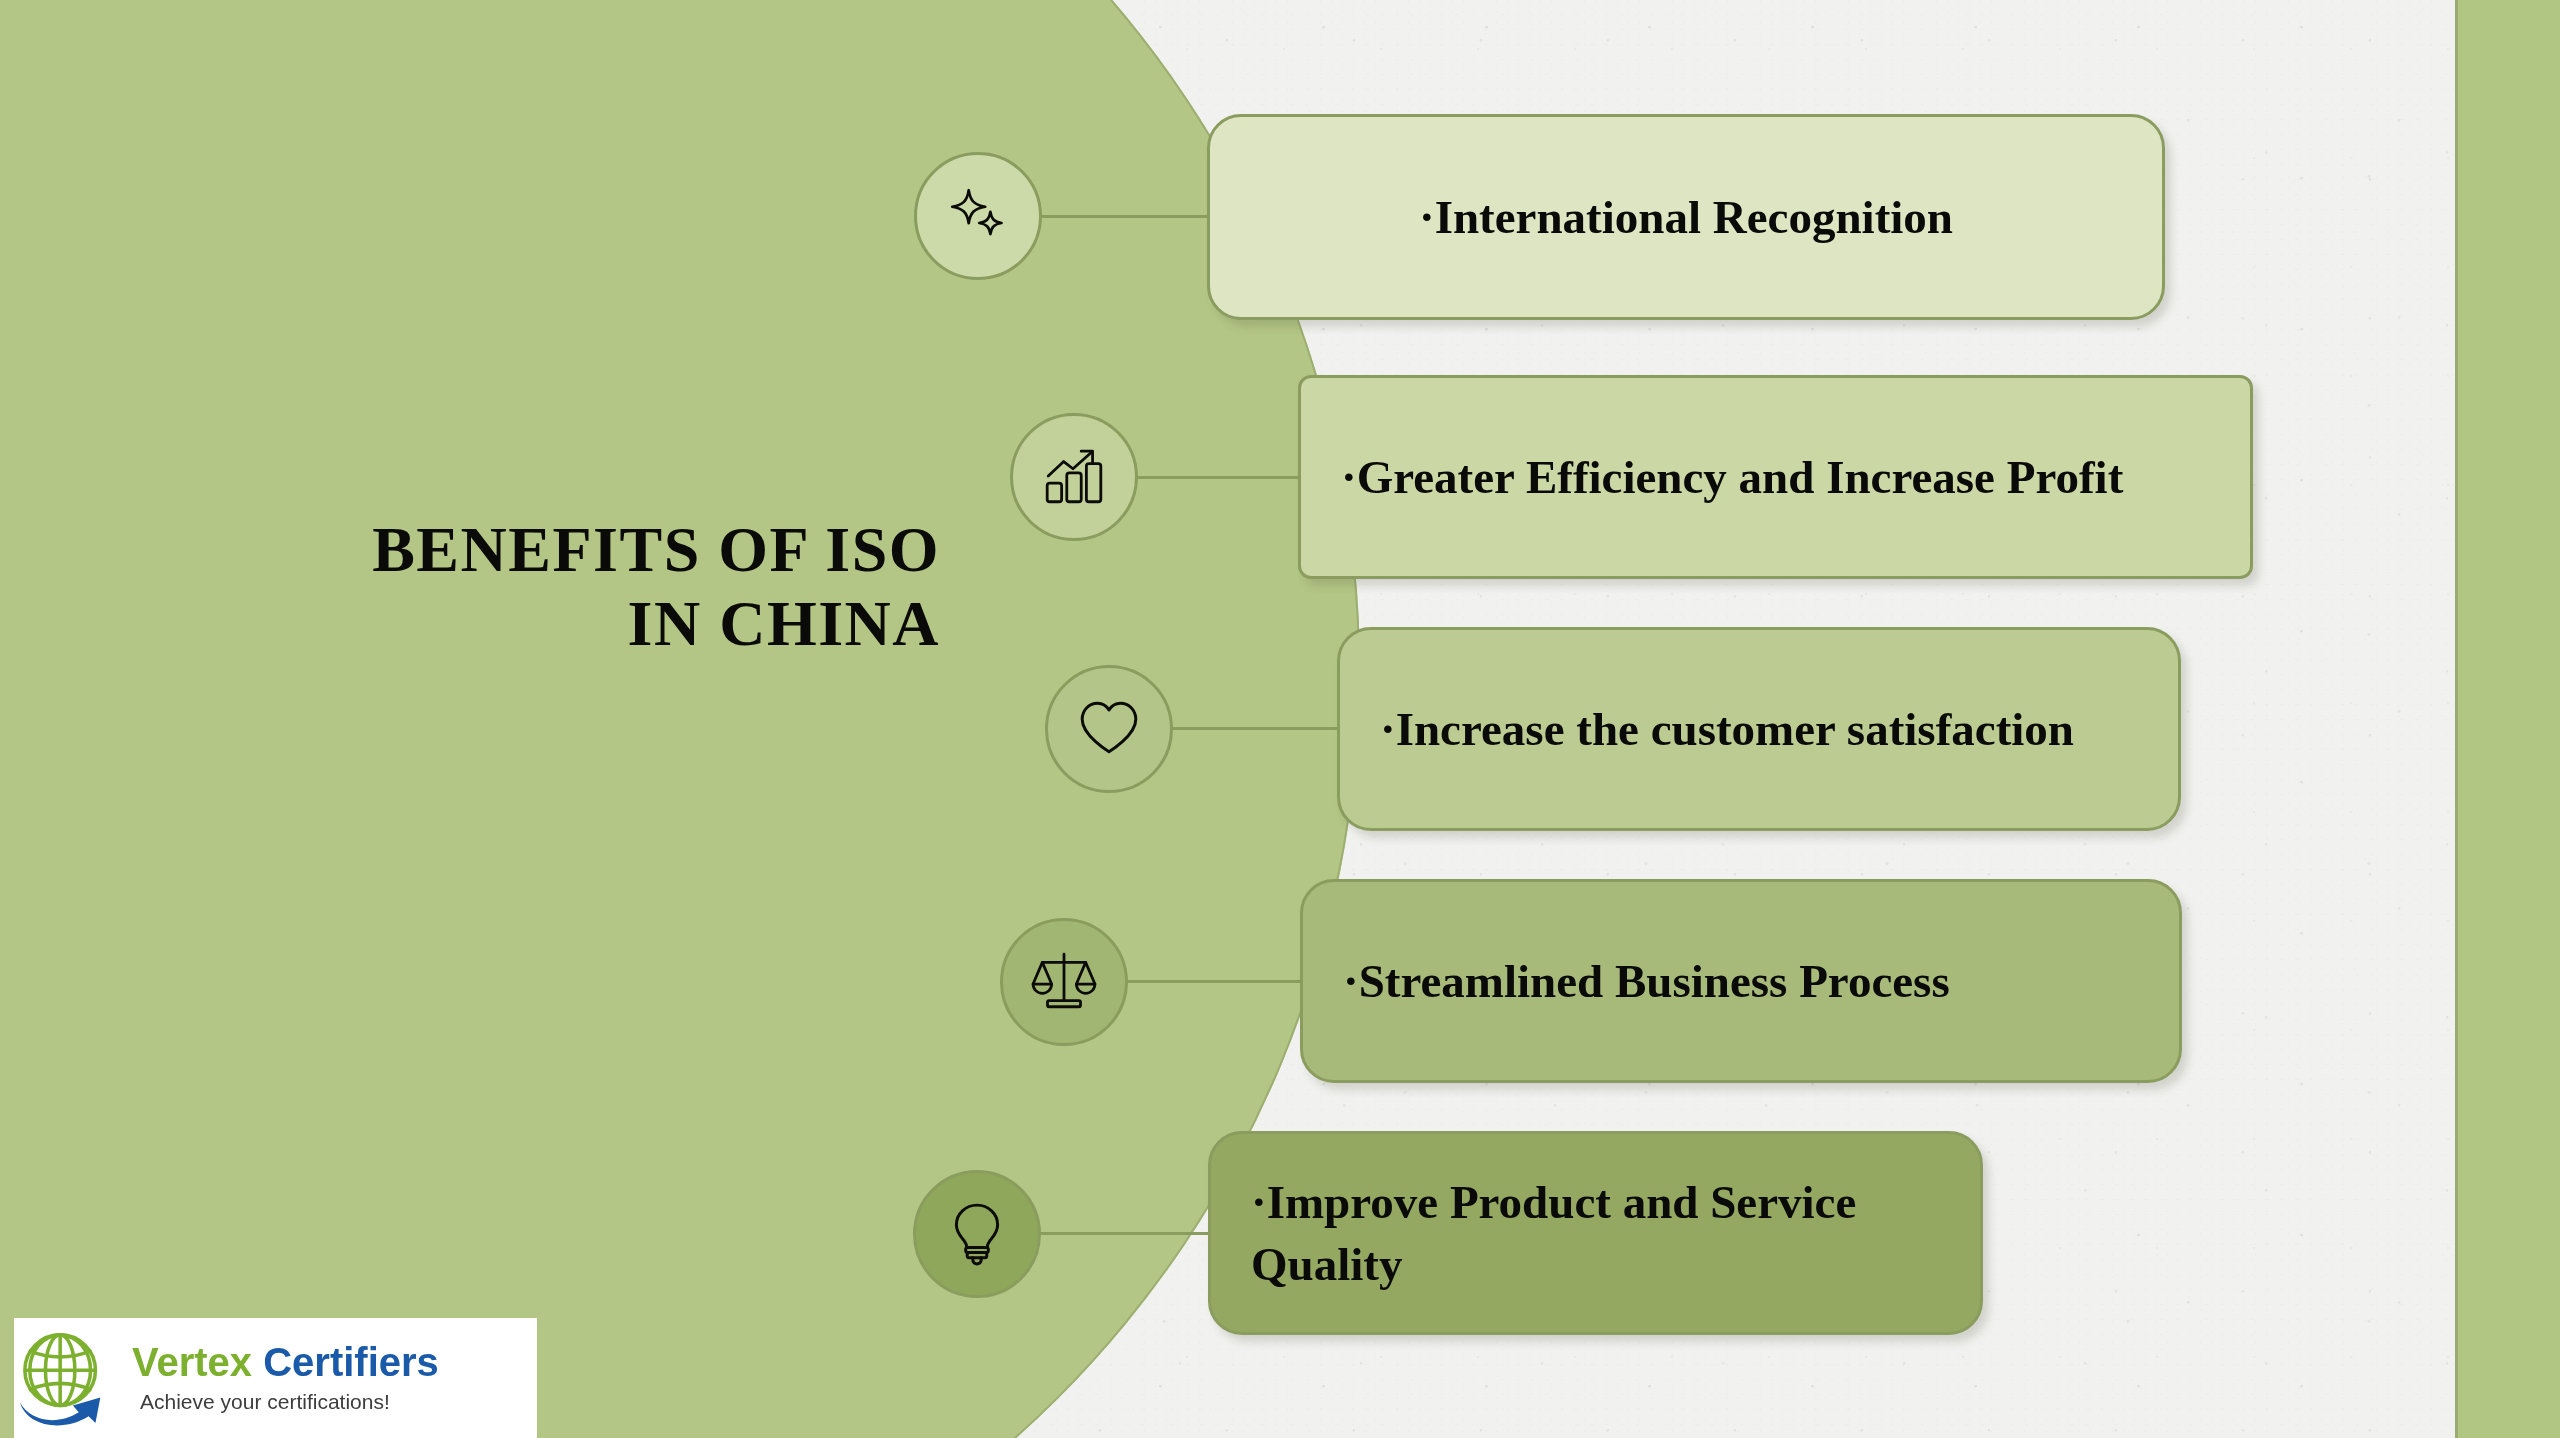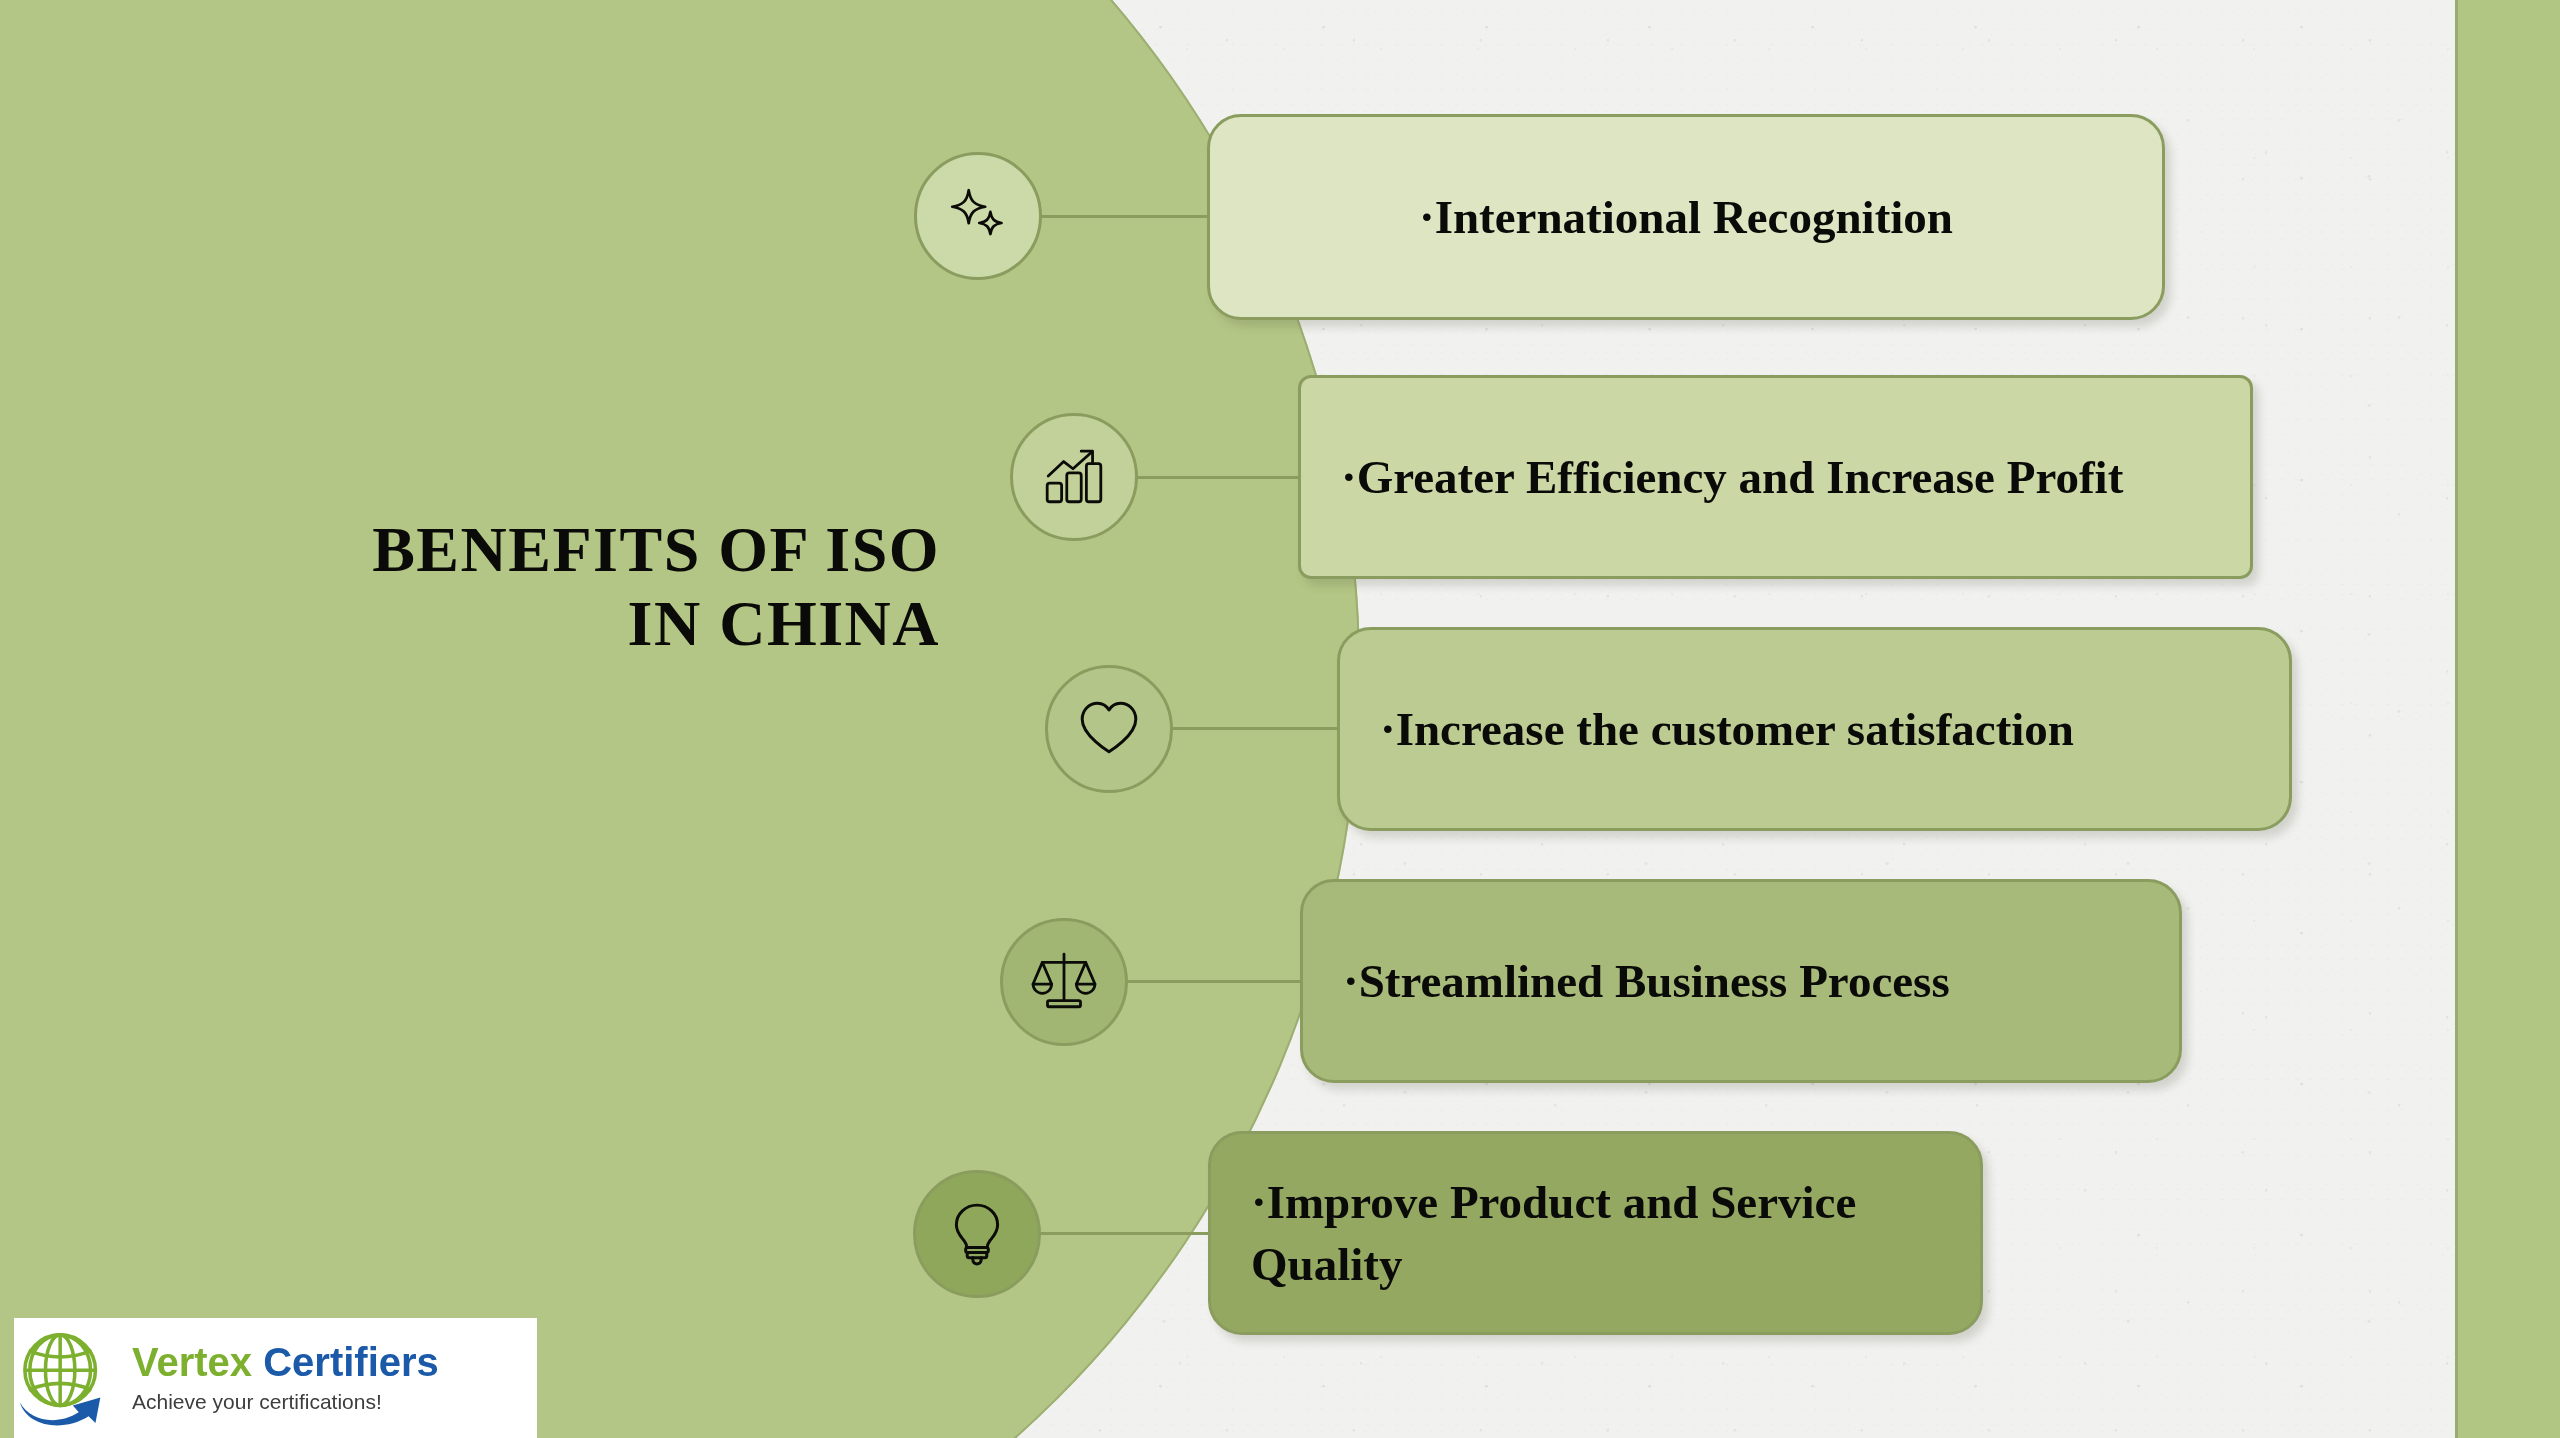--- a/index.html
+++ b/index.html
@@ -80,21 +80,21 @@
     font-family:"Liberation Sans", sans-serif;
     font-size:40px; font-weight:bold;
     line-height:1.0;
     white-space:nowrap;
   }
   #logo-word-vertex { color:#7cb02e; }
   #logo-word-certifiers { color:#1a5aa8; }
   #logo-tagline {
     font-family:"Liberation Sans", sans-serif;
     font-size:21px; color:#3d3d3d;
-    margin-top:8px; margin-left:0;
+    margin-top:8px; margin-left:8px;
     white-space:nowrap;
   }
 
   .icon-bubble {
     position:absolute;
     width:128px; height:128px;
     border-radius:50%;
     border:3px solid #8a9c5e;
     display:flex; align-items:center; justify-content:center;
     z-index:6;
@@ -167,21 +167,21 @@
   <div class="card" style="left:1298px; top:375px; width:955px; height:204px; background:#ccd7a6;border-radius:13px;">
     <div class="card-text">·Greater Efficiency and Increase Profit</div>
   </div>
 
   <div class="connector" style="left:1160px; top:727px; width:190px;"></div>
   <div class="icon-bubble" style="left:1045px; top:665px; background:#b3c588;">
     <svg viewBox="0 0 64 64" fill="none" stroke="#0b0b08" stroke-width="2.9" stroke-linejoin="round">
         <path d="M32 54 C32 54 6 38.5 6 22.5 C6 13.4 12.9 7 20.8 7 C26.3 7 30 10.1 32 13.6 C34 10.1 37.7 7 43.2 7 C51.1 7 58 13.4 58 22.5 C58 38.5 32 54 32 54 Z"></path>
     </svg>
   </div>
-  <div class="card" style="left:1337px; top:627px; width:955px; height:204px; background:#bccb92;">
+  <div class="card" style="left:1337px; top:627px; width:844px; height:204px; background:#bccb92;">
     <div class="card-text">·Increase the customer satisfaction</div>
   </div>
 
   <div class="connector" style="left:1120px; top:980px; width:192px;"></div>
   <div class="icon-bubble" style="left:1000px; top:918px; background:#a2b673;">
     <svg viewBox="0 0 64 64" fill="none" stroke="#0b0b08" stroke-width="2.7" stroke-linejoin="round" stroke-linecap="round">
       <path d="M32 5 L32 50"></path>
       <path d="M11 13 L53 13"></path>
       <path d="M11 13 L2 34 L20 34 Z"></path>
       <path d="M2 34 A9 9 0 0 0 20 34"></path>

